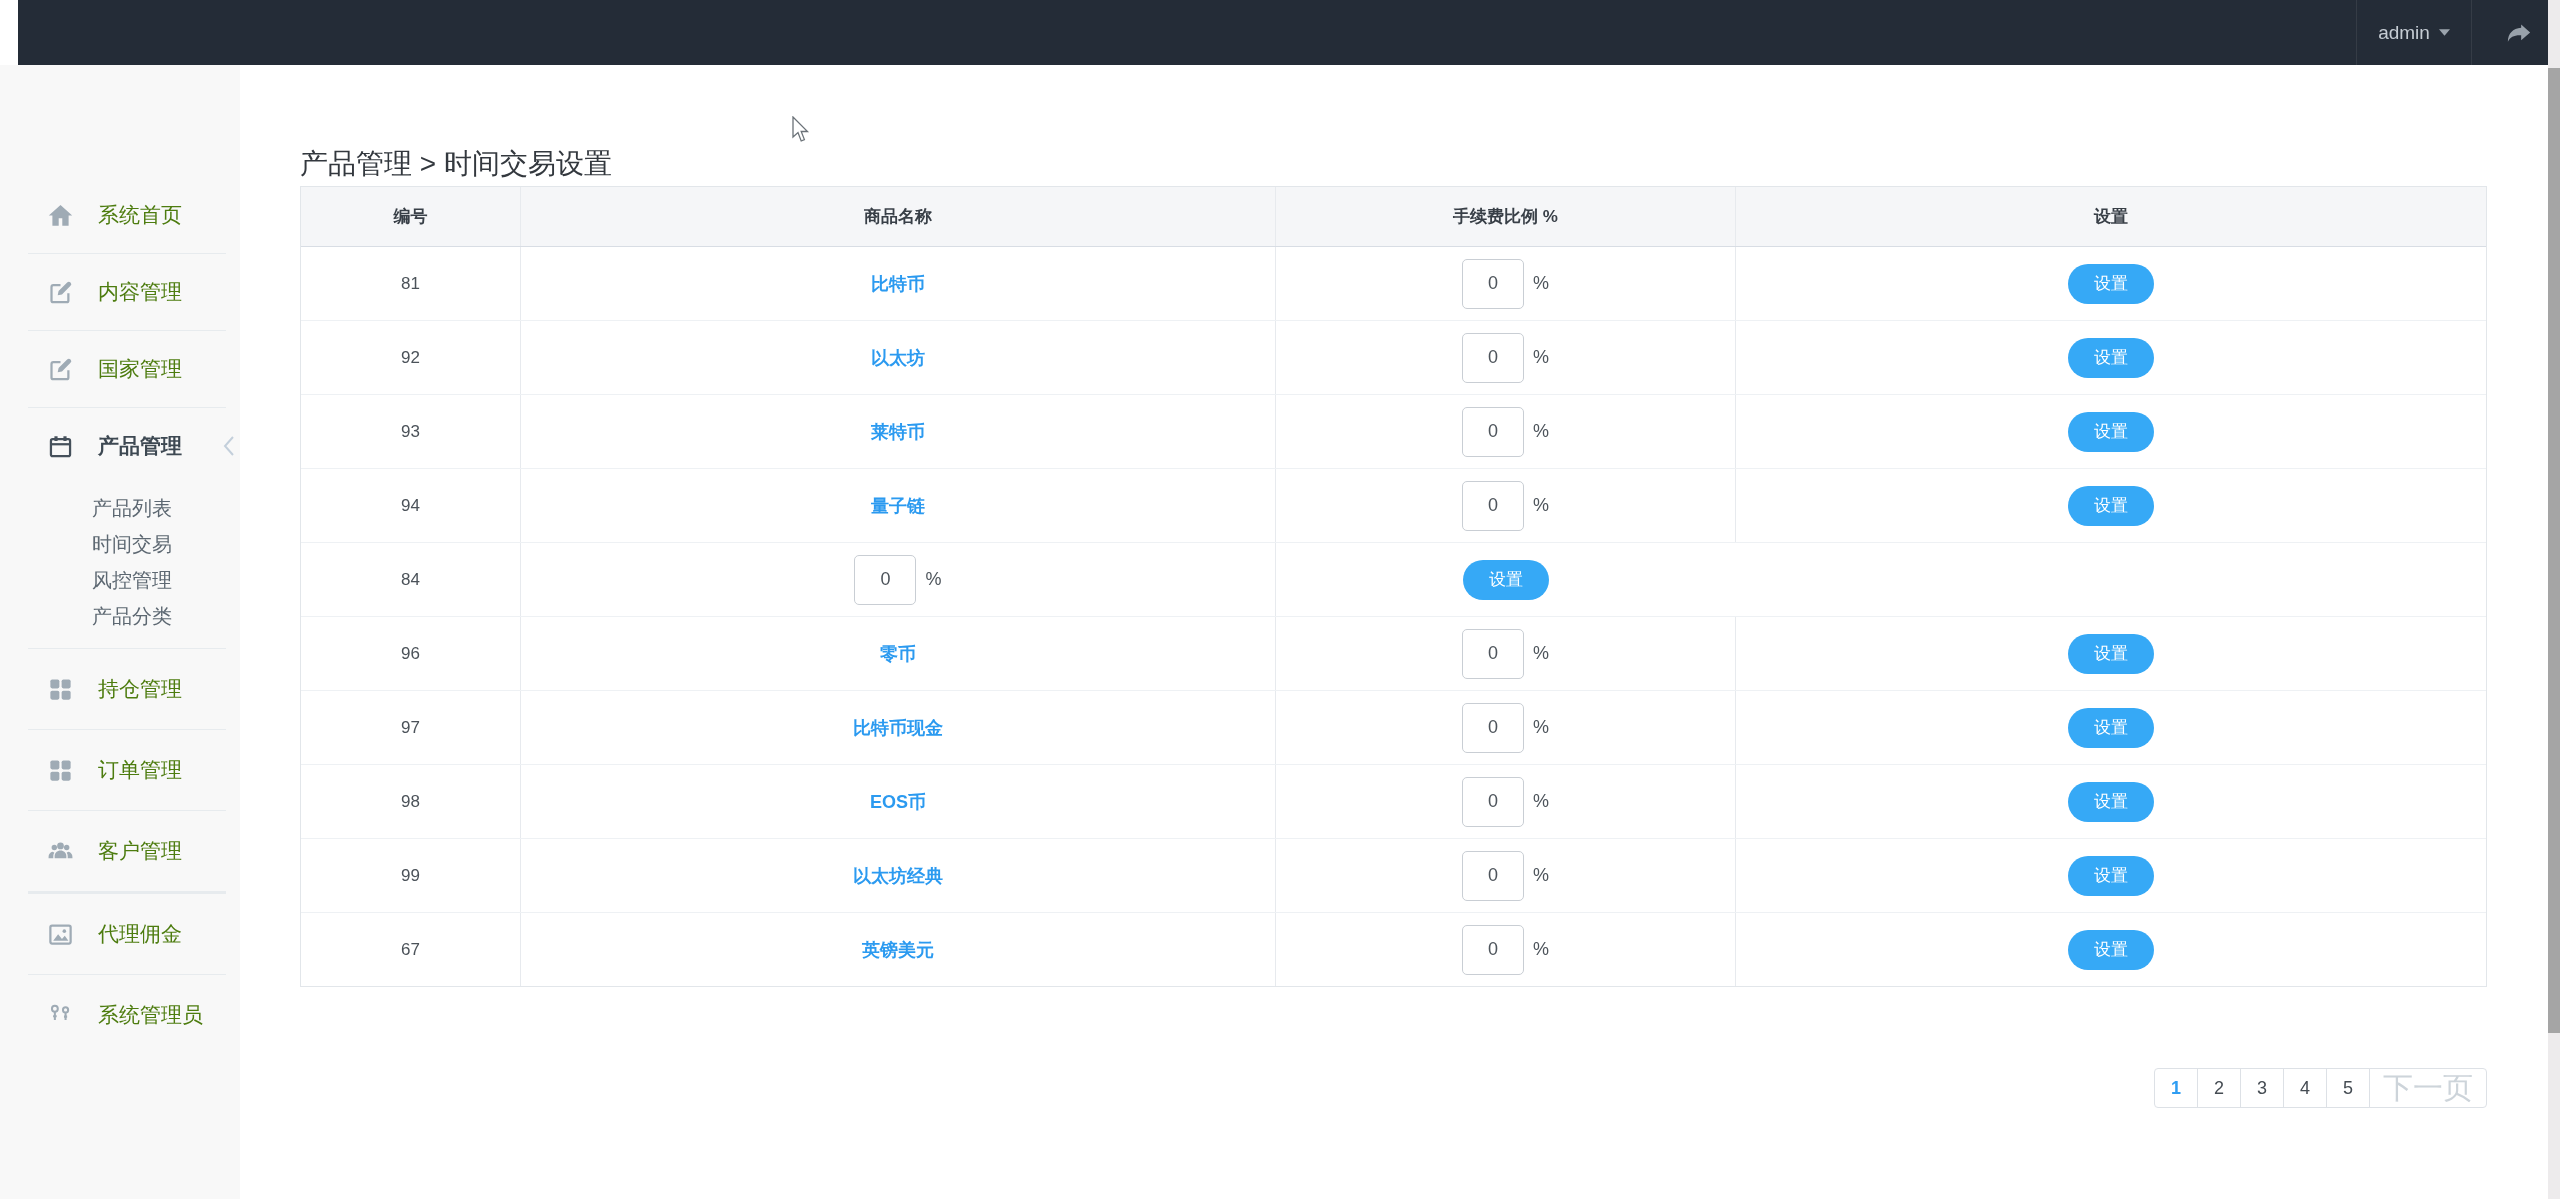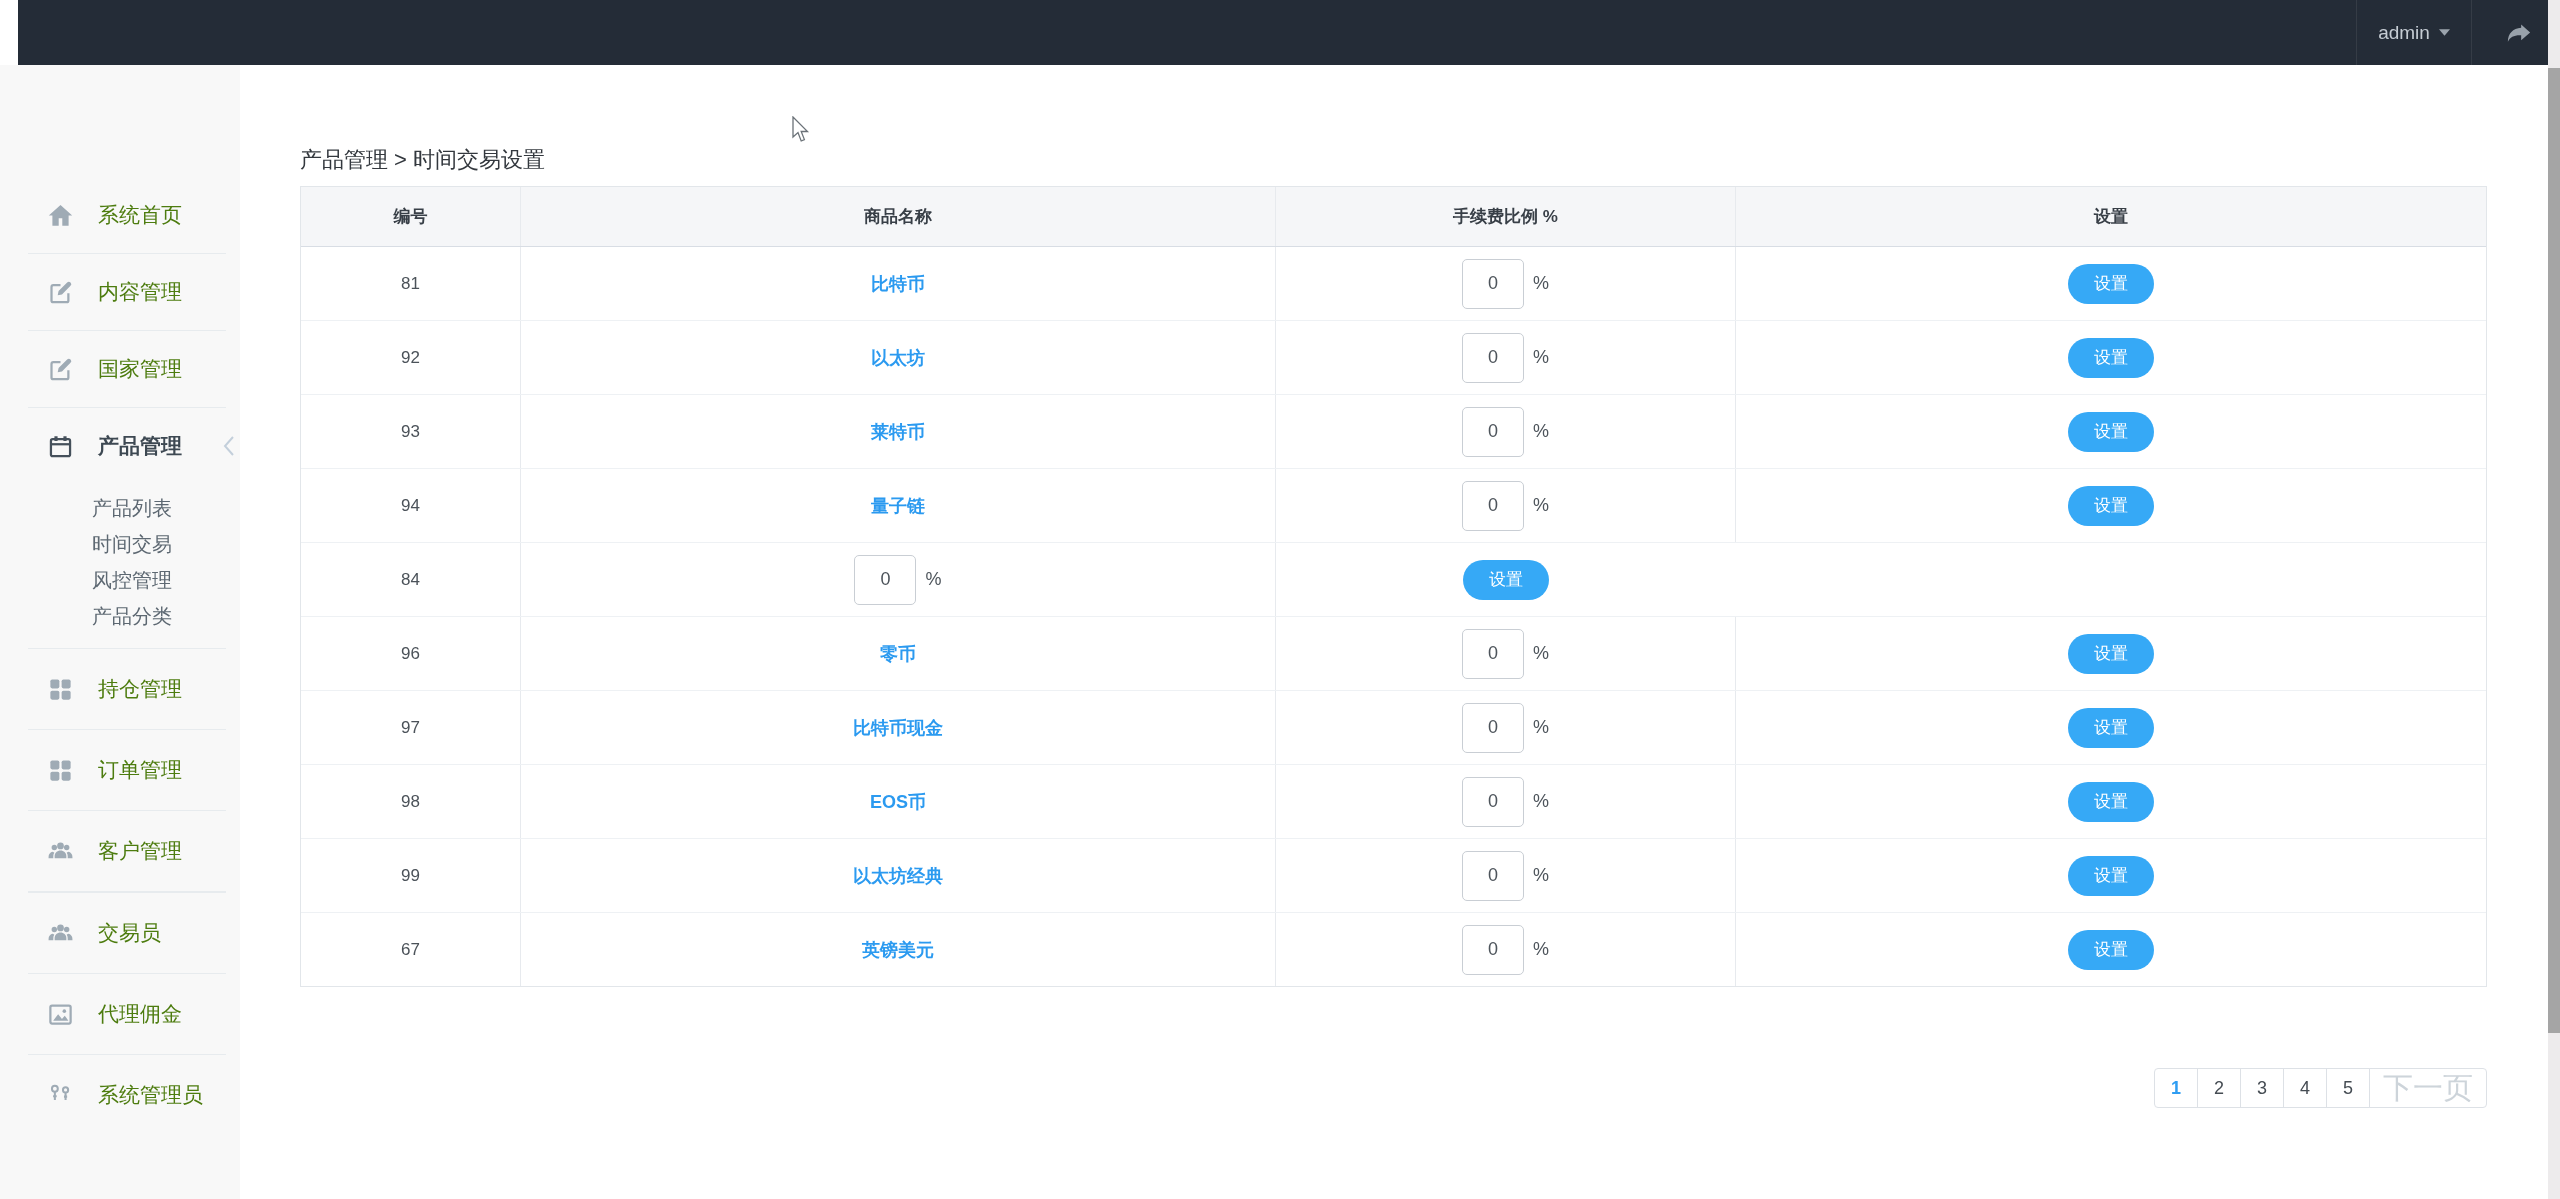--- a/index.html
+++ b/index.html
@@ -25,21 +25,21 @@
   .side-item.active{color:#3d4852;font-weight:bold;}
   .side-item.active .side-icon{color:#45505b;}
   .side-item .chev{position:absolute;right:6px;top:50%;margin-top:-10px;width:11px;height:20px;}
   .divider{border-top:1px solid #e7ebee;margin:0 14px 0 28px;height:0;}
   .submenu{padding:6px 0 14px 0;}
   .submenu .sub-item{height:36px;display:flex;align-items:center;padding-left:92px;
     color:#5d6872;font-size:20px;cursor:pointer;}
 
   
   .content{position:absolute;left:240px;top:65px;width:2308px;height:1134px;background:#ffffff;}
-  .breadcrumb{position:absolute;left:60px;top:80px;font-size:22px;color:#33383e;}
+  .breadcrumb{position:absolute;left:60px;top:80px;font-size:28px;color:#33383e;}
 
   .ptable{position:absolute;left:60px;top:121px;width:2187px;border:1px solid #e2e6ea;box-sizing:border-box;}
   .trow{display:grid;grid-template-columns:220px 755px 460px 1fr;}
   .trow.head{background:#f5f6f8;border-bottom:1px solid #d8dde4;}
   .cell{display:flex;align-items:center;justify-content:center;box-sizing:border-box;border-right:1px solid #e7eaee;}
   .cell:last-child{border-right:none;}
   .trow.head .cell{height:59px;font-size:17px;font-weight:bold;color:#383f47;}
   .trow.body{border-bottom:1px solid #eef1f4;}
   .trow.body:last-child{border-bottom:none;}
   .trow.body .cell{height:73px;font-size:17px;color:#4b5259;}
@@ -177,33 +177,20 @@
           <path d="M4.6 12.3C2.7 13 1.4 14.6 1.4 16.8V18h4.2v-2c0-1.1.3-2.1.9-3-.6-.3-1.2-.6-1.9-.7z"></path>
           <path d="M19.4 12.3c1.9.7 3.2 2.3 3.2 4.5V18h-4.2v-2c0-1.1-.3-2.1-.9-3 .6-.3 1.2-.6 1.9-.7z"></path>
             </g>
           </svg>
         <span>客户管理</span>
       </div>
       <div class="divider"></div>
 
       <div class="divider"></div>
 
-      <div class="side-item tall">
-        <svg class="side-icon" viewBox="0 0 24 24">
-            <g fill="currentColor">
-          <circle cx="6.5" cy="8.5" r="2.4"></circle>
-              <circle cx="17.5" cy="8.5" r="2.4"></circle>
-              <circle cx="12" cy="7" r="3"></circle>
-          <path d="M12 11c2.9 0 5.2 2.1 5.2 5V18H6.8v-2C6.8 13.1 9.1 11 12 11z"></path>
-          <path d="M4.6 12.3C2.7 13 1.4 14.6 1.4 16.8V18h4.2v-2c0-1.1.3-2.1.9-3-.6-.3-1.2-.6-1.9-.7z"></path>
-          <path d="M19.4 12.3c1.9.7 3.2 2.3 3.2 4.5V18h-4.2v-2c0-1.1-.3-2.1-.9-3 .6-.3 1.2-.6 1.9-.7z"></path>
-            </g>
-          </svg>
-        <span>交易员</span>
-      </div>
       <div class="divider"></div>
 
       <div class="side-item tall">
         <svg class="side-icon" viewBox="0 0 24 24">
           <rect x="3" y="4" width="18" height="16" rx="1.5" fill="none" stroke="currentColor" stroke-width="2"></rect>
           <path fill="currentColor" d="M5.5 17.5l4.4-5.8 3.4 4.3 2.5-3 3.2 4.5z"></path>
           <circle fill="currentColor" cx="15.4" cy="9" r="1.6"></circle>
           </svg>
         <span>代理佣金</span>
       </div>

